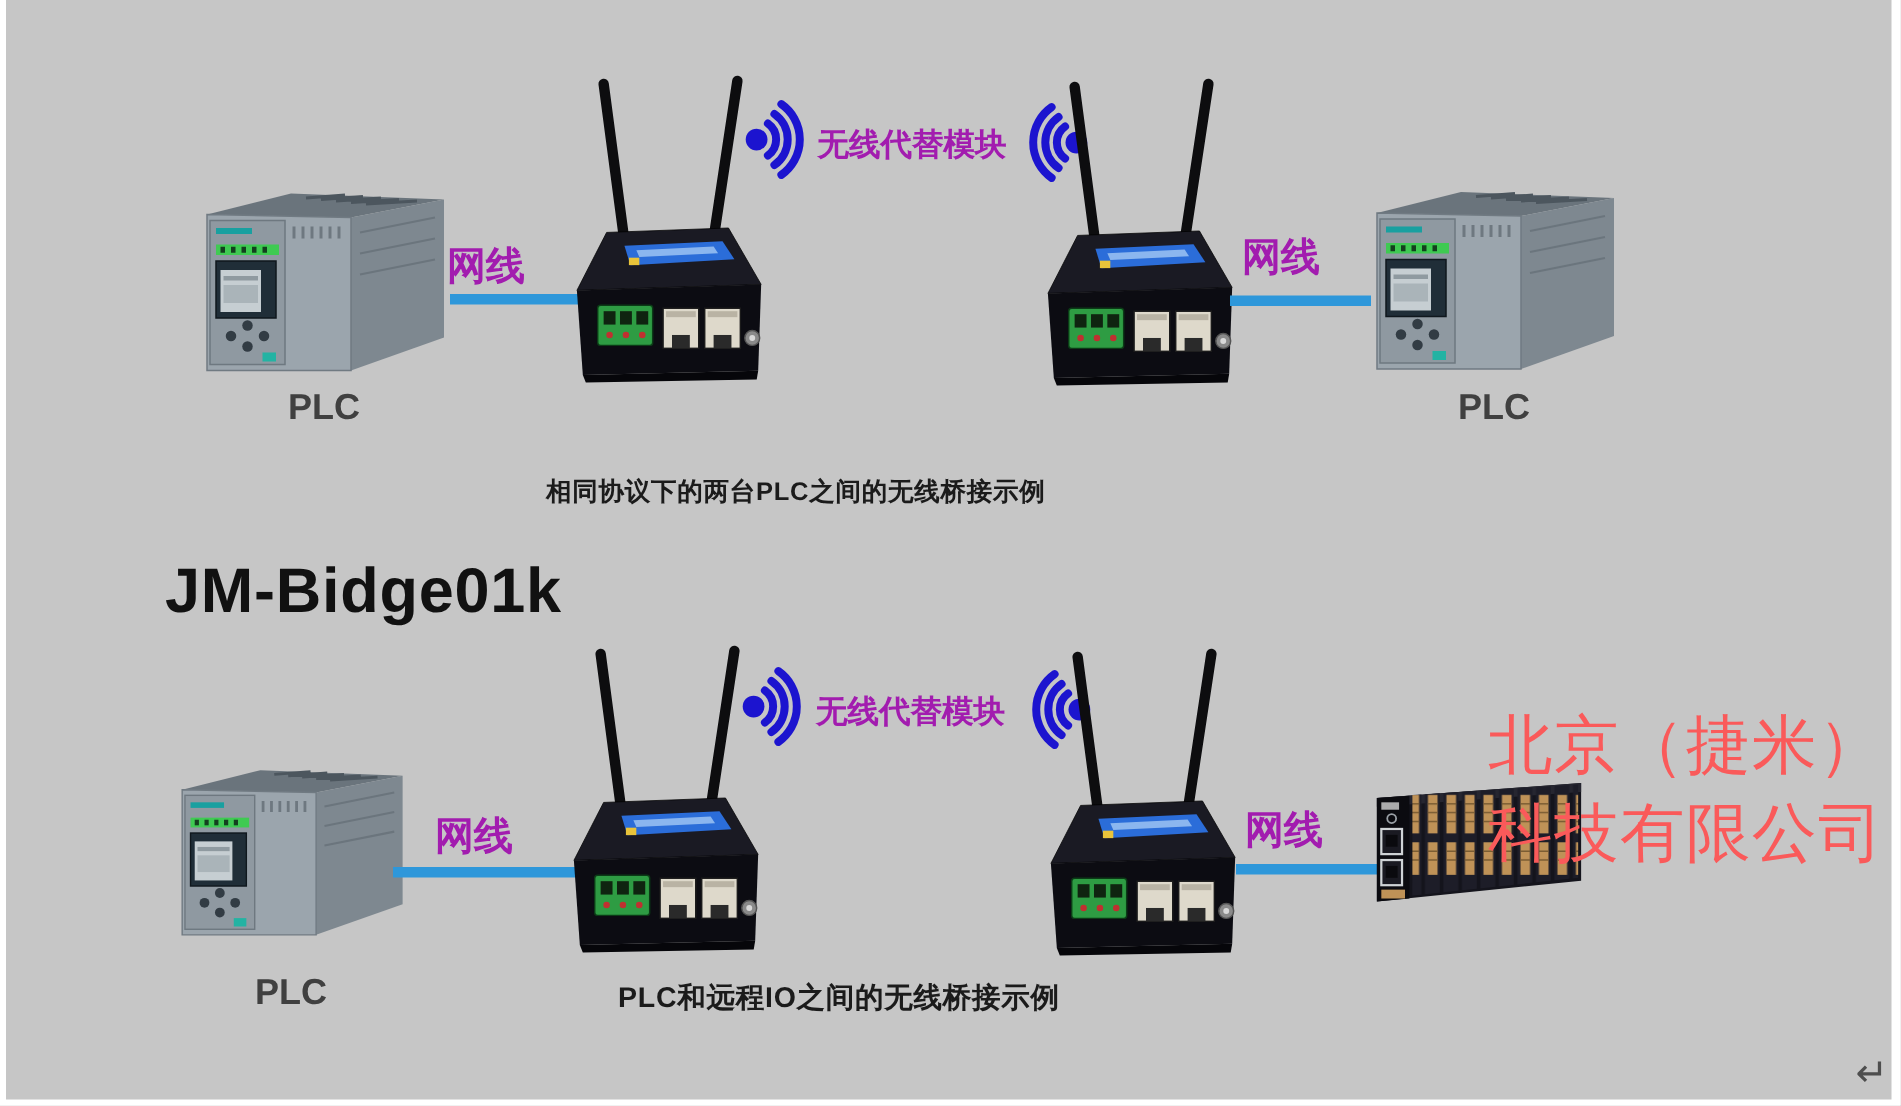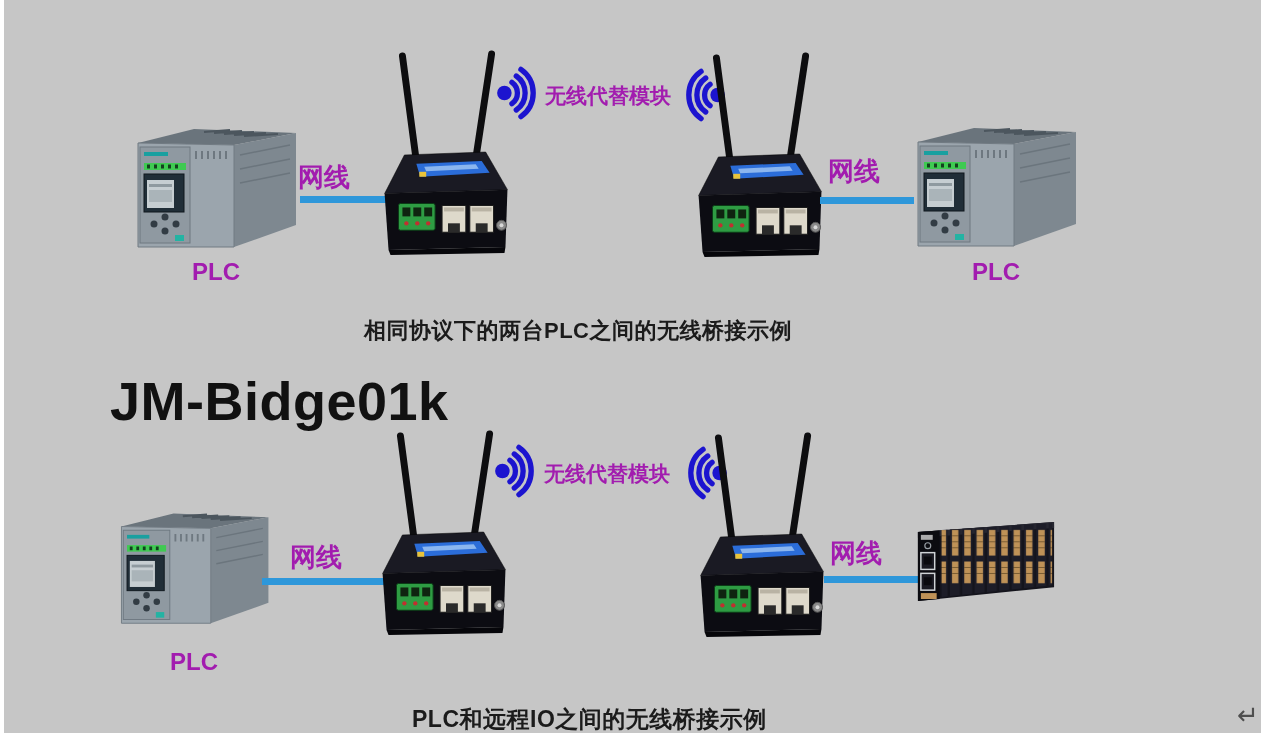--- a/index.html
+++ b/index.html
@@ -2,26 +2,26 @@
 <html style="--background: #c6c6c6; --cable-blue: #2e97da; --wifi-blue: #1c14cf; --watermark-red: #fa5a5a; --router-band-blue: #2b6dd9; --terminal-green: #2e9c43;"><head>
 <meta charset="utf-8">
 <style>
   html,body{margin:0;padding:0;}
   body{font-family:"Liberation Sans","DejaVu Sans",sans-serif;}
   .canvas{position:relative;width:1267px;height:737px;background:#ffffff;overflow:hidden;}
   .stage{position:absolute;left:4px;top:0;right:6px;bottom:4px;background:var(--background,#c6c6c6);}
   .abs{position:absolute;}
   .cable{height:7px;background:var(--cable-blue,#2e97da);}
   .cn-lbl{font-weight:bold;color:#a21caf;white-space:nowrap;}
-  .caption{font-weight:bold;color:#1b1b1b;font-size:22px;white-space:nowrap;letter-spacing:0.5px;}
-  .title{font-weight:bold;color:#111;font-size:54px;white-space:nowrap;letter-spacing:0.5px;}
+  .caption{font-weight:bold;color:#1b1b1b;font-size:17px;white-space:nowrap;letter-spacing:0.5px;}
+  .title{font-weight:bold;color:#111;font-size:42px;white-space:nowrap;letter-spacing:0.5px;}
   .watermark{color:var(--watermark-red,#fa5a5a);font-size:43px;line-height:59px;white-space:nowrap;letter-spacing:1px;}
   .return-mark{color:#4e4e4e;font-size:26px;}
   svg{display:block;}
-  .devlabel{text-align:center;font-weight:bold;color:#a21caf;font-size:24px;}
+  .devlabel{text-align:center;font-weight:bold;color:#404040;font-size:24px;}
 </style>
 </head>
 <body>
 
 <svg width="0" height="0" style="position:absolute" aria-hidden="true">
   <defs>
 
     <g id="sym-router">
       <path d="M38,118 L24,12" stroke="#0d0d0f" stroke-width="7" stroke-linecap="round" fill="none"></path>
       <path d="M98,116 L114,10" stroke="#0d0d0f" stroke-width="7" stroke-linecap="round" fill="none"></path>
@@ -164,19 +164,23 @@
         <use href="#sym-router"></use>
       </svg>
 
     <div class="abs cn-lbl" style="left:826px;top:536px;font-size:26px;">网线</div>
     <div class="abs cable" style="left:820px;top:576px;width:96px;"></div>
 
     <svg class="abs" style="left:908px;top:514px;" width="148" height="98" viewBox="0 0 150 95">
         <use href="#sym-remoteio"></use>
       </svg>
 
-    <div class="abs caption" style="left:408px;top:704px;font-size:23px;">PLC和远程IO之间的无线桥接示例</div>
+    <div class="abs caption" style="left:408px;top:652px;font-size:19px;">PLC和远程IO之间的无线桥接示例</div>
 
+    <div class="abs watermark" style="left:988px;top:468px;">
+      <div>北京（捷米）</div>
+      <div>科技有限公司</div>
+    </div>
 
     <div class="abs return-mark" style="left:1233px;top:700px;">↵</div>
 
   </div>
 </div>
 
 </body></html>

